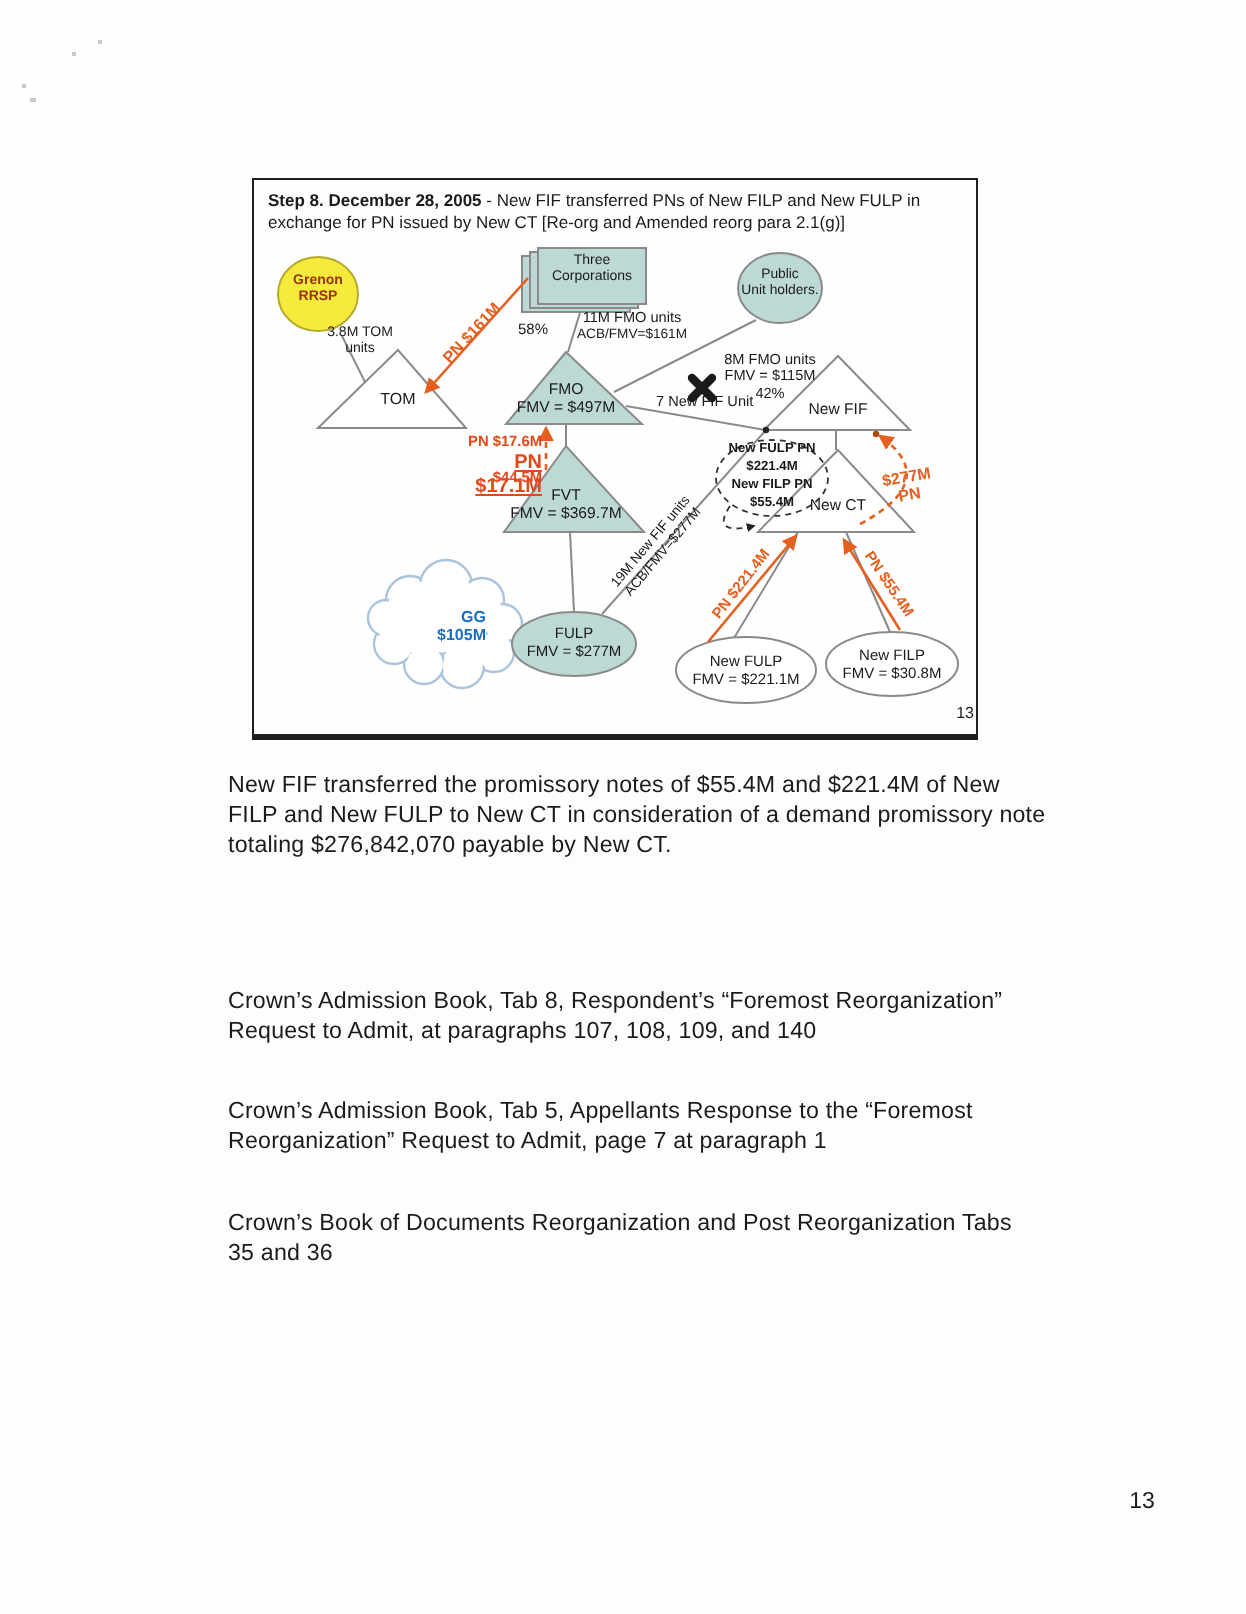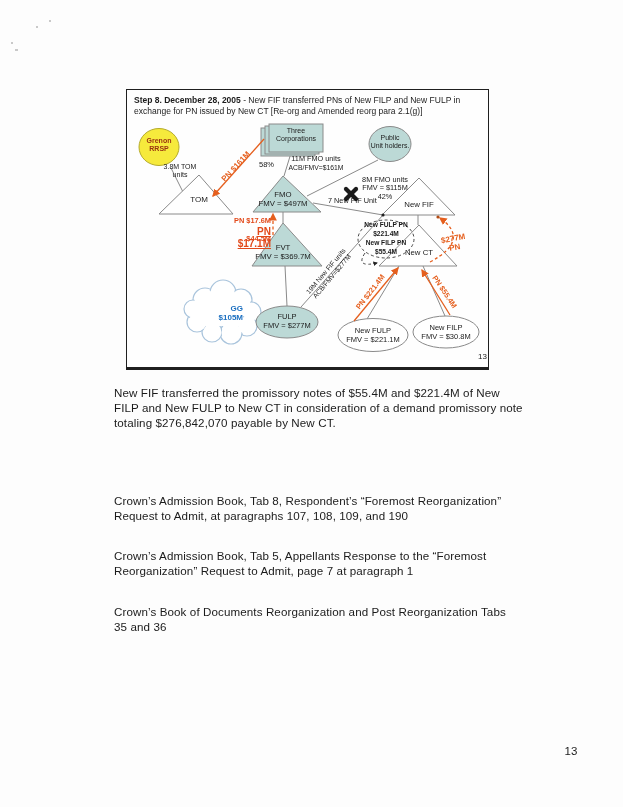--- a/index.html
+++ b/index.html
@@ -177,19 +177,19 @@
 FMV = $221.1M</div>
   <div class="dlabel ctr" style="left:285px;top:234px;width:68px;font-size:7.5px">New FILP
 FMV = $30.8M</div>
   <div class="dlabel rgt pg-in-box" style="left:338px;top:262px;width:22px">13</div>
 </div>
 
 <div class="para" style="top:385px">New FIF transferred the promissory notes of $55.4M and $221.4M of New
 FILP and New FULP to New CT in consideration of a demand promissory note
 totaling $276,842,070 payable by New CT.</div>
 <div class="para" style="top:493px">Crown’s Admission Book, Tab 8, Respondent’s “Foremost Reorganization”
-Request to Admit, at paragraphs 107, 108, 109, and 190</div>
+Request to Admit, at paragraphs 107, 108, 109, and 140</div>
 <div class="para" style="top:548px">Crown’s Admission Book, Tab 5, Appellants Response to the “Foremost
 Reorganization” Request to Admit, page 7 at paragraph 1</div>
 <div class="para" style="top:604px">Crown’s Book of Documents Reorganization  and Post Reorganization  Tabs
 35 and 36</div>
 
 <div class="pagenum">13</div>
 
 </body></html>

